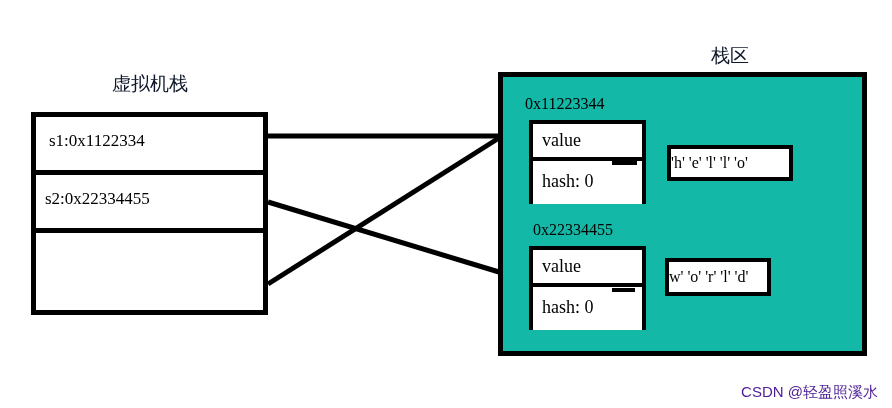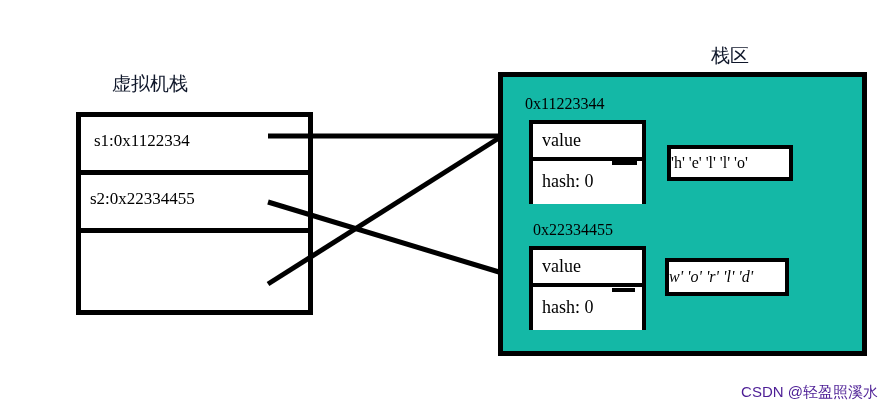--- a/index.html
+++ b/index.html
@@ -28,21 +28,20 @@
   
   #vm-stack {
     position: absolute;
     left: 31px;
     top: 112px;
     width: 237px;
     height: 203px;
     border: 5px solid #000000;
     box-sizing: border-box;
     background: #ffffff;
-    margin-left: 45px;
   }
   .stack-cell {
     position: absolute;
     left: 0;
     width: 100%;
     box-sizing: border-box;
     background: #ffffff;
   }
   .stack-cell .cell-text {
     position: absolute;
@@ -166,21 +165,21 @@
 
     <div class="obj-box" style="left:26px; top:169px; width:117px; height:84px;">
       <div class="obj-row" style="top:0; height:37px; border-bottom:4px solid #000000;">
         <span style="top:6px;">value</span>
       </div>
       <div class="obj-row" style="top:41px; height:39px;">
         <span style="top:6px;">hash: 0</span>
       </div>
     </div>
 
-    <div class="char-box" style="left:162px; top:181px; width:124px; height:38px;font-style:italic;">
+    <div class="char-box" style="left:162px; top:181px; width:106px; height:38px;">
       <span>w' 'o' 'r' 'l' 'd'</span>
     </div>
   </div>
 
   <svg id="connectors" viewBox="0 0 892 408">
 
     <line x1="268" y1="136" x2="499" y2="136" stroke="#000000" stroke-width="5"></line>
 
     <line x1="268" y1="202" x2="499" y2="272" stroke="#000000" stroke-width="5"></line>
 

